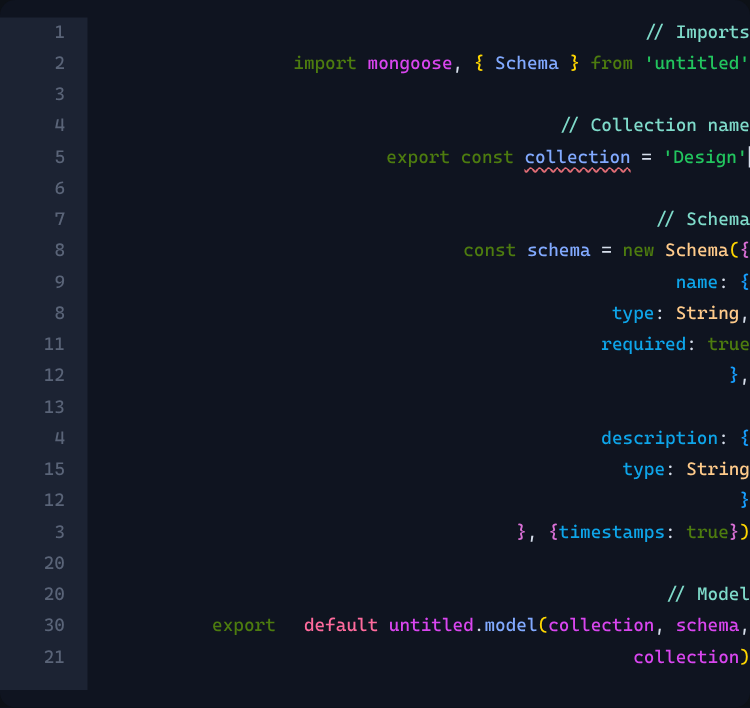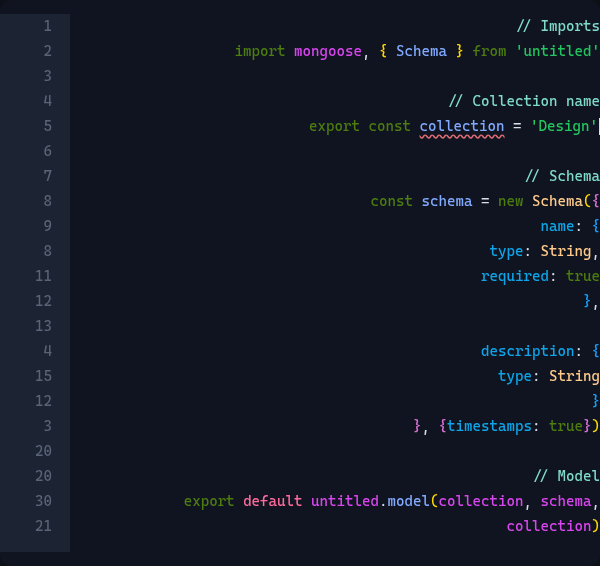--- a/index.html
+++ b/index.html
@@ -51,21 +51,21 @@
   .tok-ident2 { color: #82aaff; }
   .tok-prop { color: #0ea5e9; }
   .tok-punct { color: #d6deeb; }
   .tok-brace { color: #ffd700; }
   .tok-brace2 { color: #da70d6; }
   .tok-brace3 { color: #179fff; }
   .tok-string { color: #22c55e; }
   .tok-bool { color: #4d7c0f; }
   .tok-class { color: #ffcb8b; }
   .tok-call { color: #82aaff; margin-top: 48px; }
-  .tok-default { color: #ff6b9d; }
+  .tok-default { color: #ff6b9d; margin-left: 14px; }
   .squiggle {
     text-decoration: underline wavy #e06c75;
     text-decoration-skip-ink: none;
     text-underline-offset: 3px;
   }
   .cursor {
     display: inline-block;
     width: 1px;
     height: 17px;
     background: #d6deeb;

